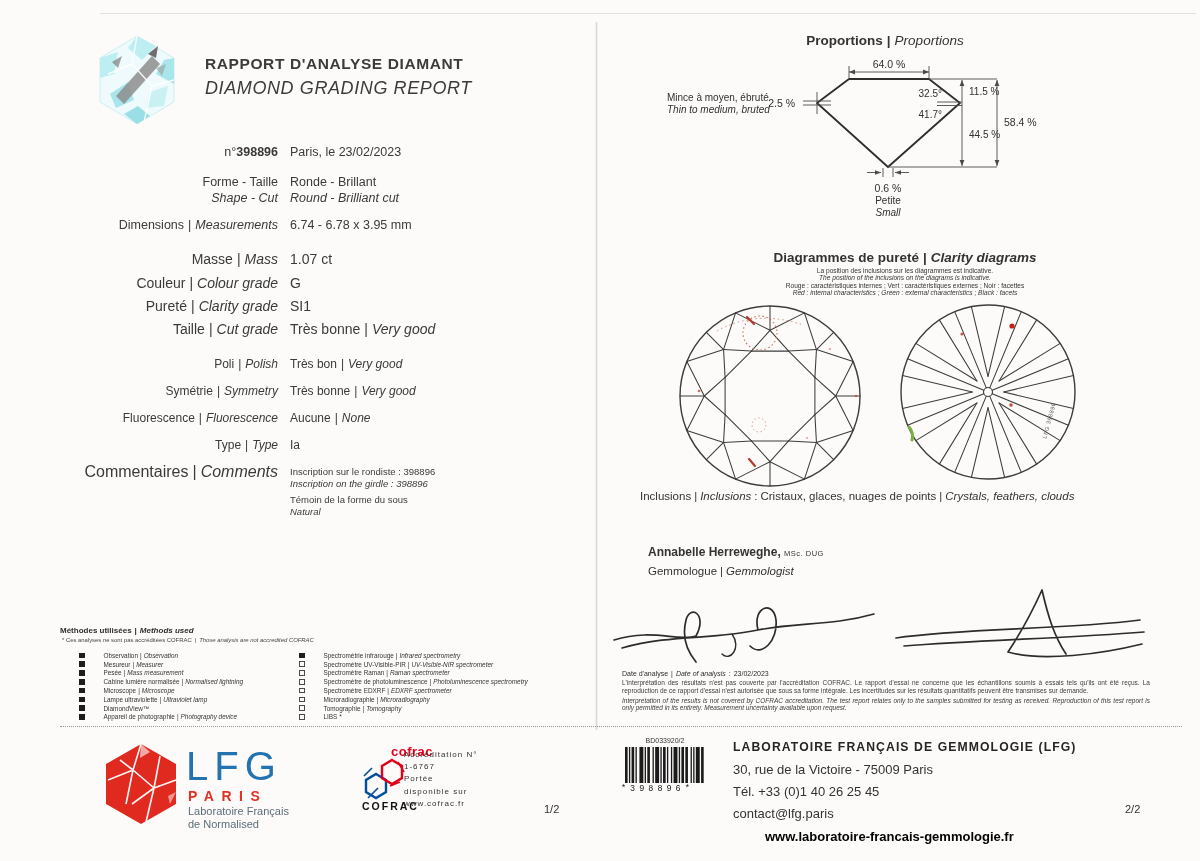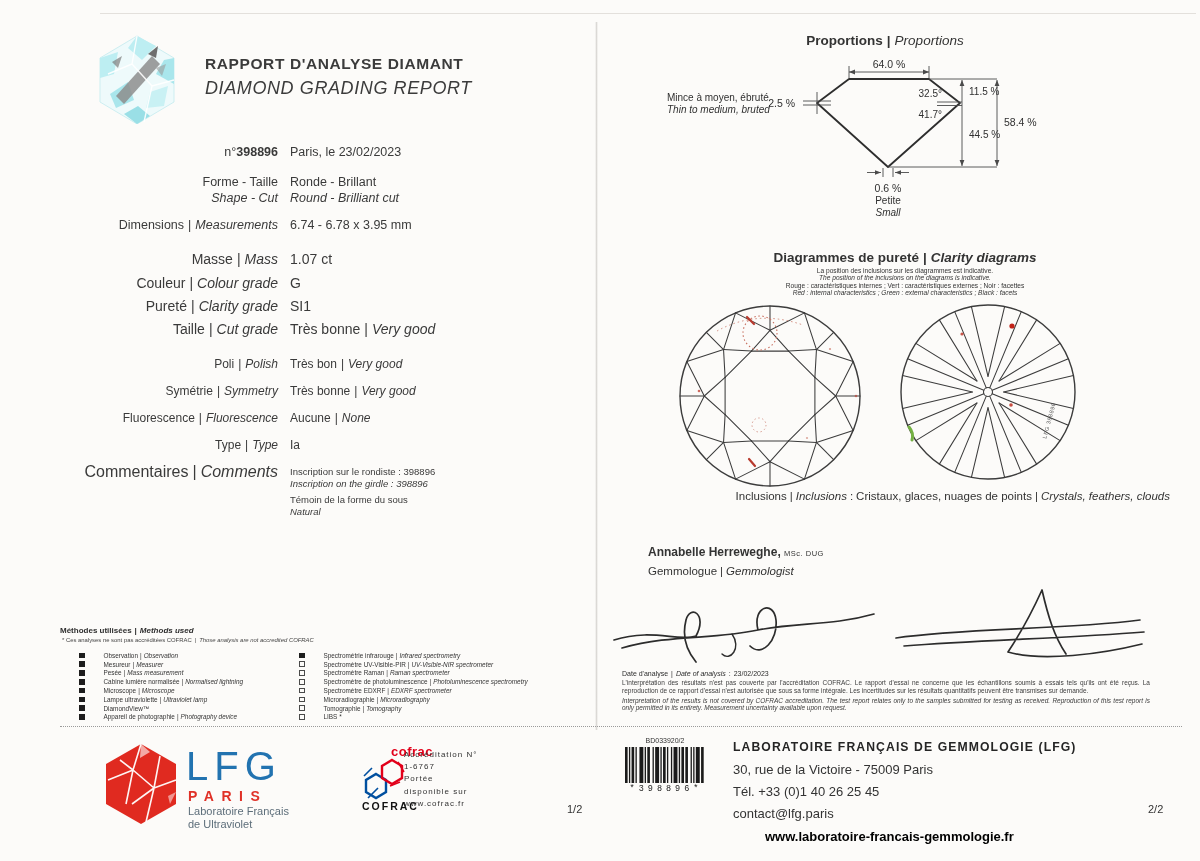--- a/index.html
+++ b/index.html
@@ -31,37 +31,37 @@
   .cb{width:5.5px;height:5.5px;border:1px solid #4a4a4a;box-sizing:border-box;flex:0 0 auto;}
   .cb.checked{background:#1d1d1d;border-color:#1d1d1d;}
   .m-txt{margin-left:19px;}
   .m-txt .sep{margin:0 2px;}
   .dotline{position:absolute;left:60px;top:726px;width:1122px;border-top:1px dotted #9a9a9a;}
   
   .ptitle{font-size:13.5px;font-weight:600;color:#333;text-align:center;}
   .ptitle em{font-weight:500;}
   .ctitle{font-size:13.5px;font-weight:600;color:#333;text-align:center;}
   .cnotes{font-size:6.6px;line-height:7.4px;color:#333;text-align:center;}
-  .incl{font-size:11.5px;color:#333;text-align:right;}
+  .incl{font-size:11.5px;color:#333;text-align:left;}
   .sig-name{font-size:12px;font-weight:700;color:#333;white-space:nowrap;}
   .sig-deg{font-size:7.5px;font-weight:400;letter-spacing:.5px;}
   .sig-role{font-size:11.5px;margin-top:6px;color:#333;}
   .an-date{font-size:7px;color:#2c2c2c;}
   .an-par{font-size:6.5px;line-height:7.8px;color:#3c3c3c;text-align:justify;margin-top:2px;}
   
   .lfg-word{font-size:40px;font-weight:400;letter-spacing:6px;color:#2273b0;line-height:40px;}
   .paris-word{font-size:14px;font-weight:600;letter-spacing:7.5px;color:#e03127;line-height:15px;}
   .lab-word{font-size:11px;color:#5d6e7a;line-height:12.5px;}
   .cofrac-word{font-size:13px;font-weight:700;color:#e2001a;letter-spacing:.5px;margin-left:28px;}
   .essais-word{font-size:10.5px;font-weight:700;letter-spacing:2px;color:#111;}
   .accr{font-size:8px;letter-spacing:1px;line-height:12.2px;color:#333;text-align:left;}
-  .pageno{font-size:11px;color:#333;margin-left:23px;}
+  .pageno{font-size:11px;color:#333;}
   
   .bc-label{font-size:7px;color:#333;text-align:center;}
-  .bc-text{font-size:8.5px;letter-spacing:4px;color:#222;text-align:center;font-family:"Liberation Mono",monospace;}
+  .bc-text{font-size:8.5px;letter-spacing:4px;color:#222;text-align:left;font-family:"Liberation Mono",monospace;}
   .org-line{font-size:12.2px;font-weight:700;letter-spacing:1.1px;color:#252525;white-space:nowrap;}
   .addr-line{font-size:13px;color:#333;white-space:nowrap;}
   .web-line{font-size:13px;font-weight:700;color:#000000;white-space:nowrap;margin-left:32px;}
 </style>
 </head>
 <body>
 
 <div class="sheet">
   <div class="scan-top"></div>
   <div class="fold"></div>
@@ -236,21 +236,21 @@
 
   <svg class="abs" style="left:102px;top:742px" width="78" height="84" viewBox="0 0 78 84">
     <polygon points="39,2 74,22 74,62 39,82 4,62 4,22" fill="#e02a20"></polygon>
     <path d="M39,2 L31,28 M31,28 L6,38 M31,28 L52,46 M52,46 L74,38 M52,46 L44,80 M31,28 L24,62 M52,46 L30,62 M18,18 L31,28 M58,14 L52,46" stroke="#ffffff" stroke-width="1.6" fill="none" opacity="0.95"></path>
     <polygon points="39,2 48,10 38,16" fill="#ffffff" opacity="0.6"></polygon>
     <polygon points="66,54 74,50 68,62" fill="#ffffff" opacity="0.5"></polygon>
   </svg>
   <div class="abs lfg-word" style="left:186px;top:746px">LFG</div>
   <div class="abs paris-word" style="left:188px;top:789px">PARIS</div>
   <div class="abs lab-word" style="left:188px;top:805px">Laboratoire Français</div>
-  <div class="abs lab-word" style="left:188px;top:818px">de Ultraviolet</div>
+  <div class="abs lab-word" style="left:188px;top:818px">de Normalised</div>
 
   <div class="abs cofrac-word" style="left:363px;top:744px">cofrac</div>
   <svg class="abs" style="left:362px;top:758px" width="44" height="42" viewBox="0 0 44 42">
     <polygon points="14,16 24,22 24,34 14,40 4,34 4,22" fill="none" stroke="#004f9f" stroke-width="2.4"></polygon>
     <polygon points="30,2 40,8 40,20 30,26 20,20 20,8" fill="none" stroke="#e2001a" stroke-width="2.4"></polygon>
     <path d="M2,18 L10,10 M6,40 L16,30" stroke="#004f9f" stroke-width="1.6"></path>
     <path d="M28,28 L38,24 M42,14 L36,4" stroke="#e2001a" stroke-width="1.6"></path>
   </svg>
   <div class="abs essais-word" style="left:362px;top:800px">COFRAC</div>
   <div class="abs accr" style="left:404px;top:749px;width:110px">

